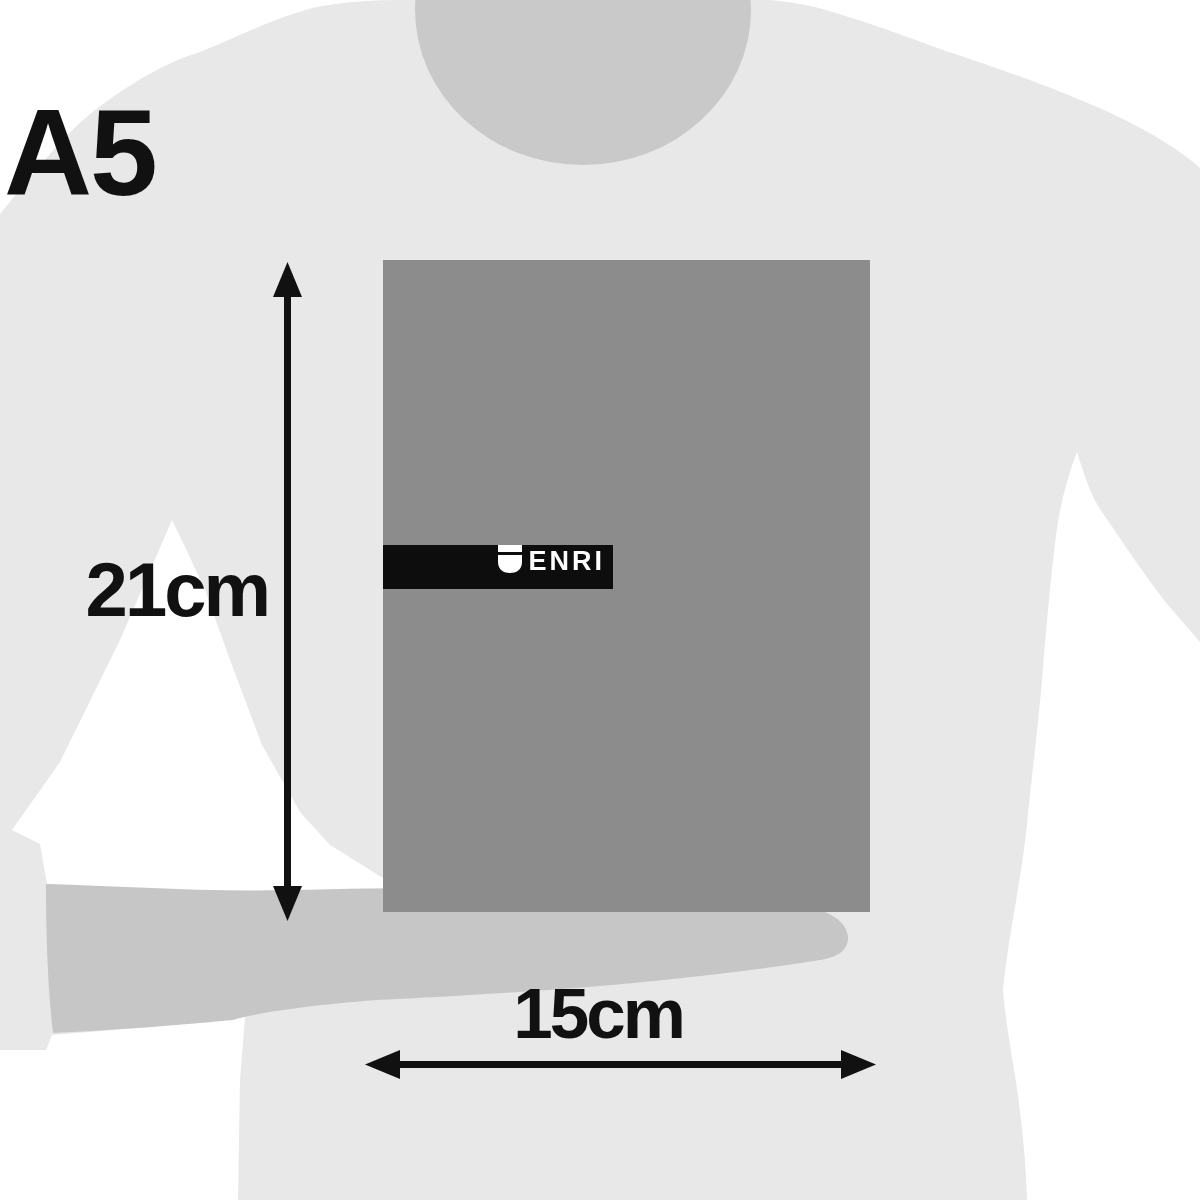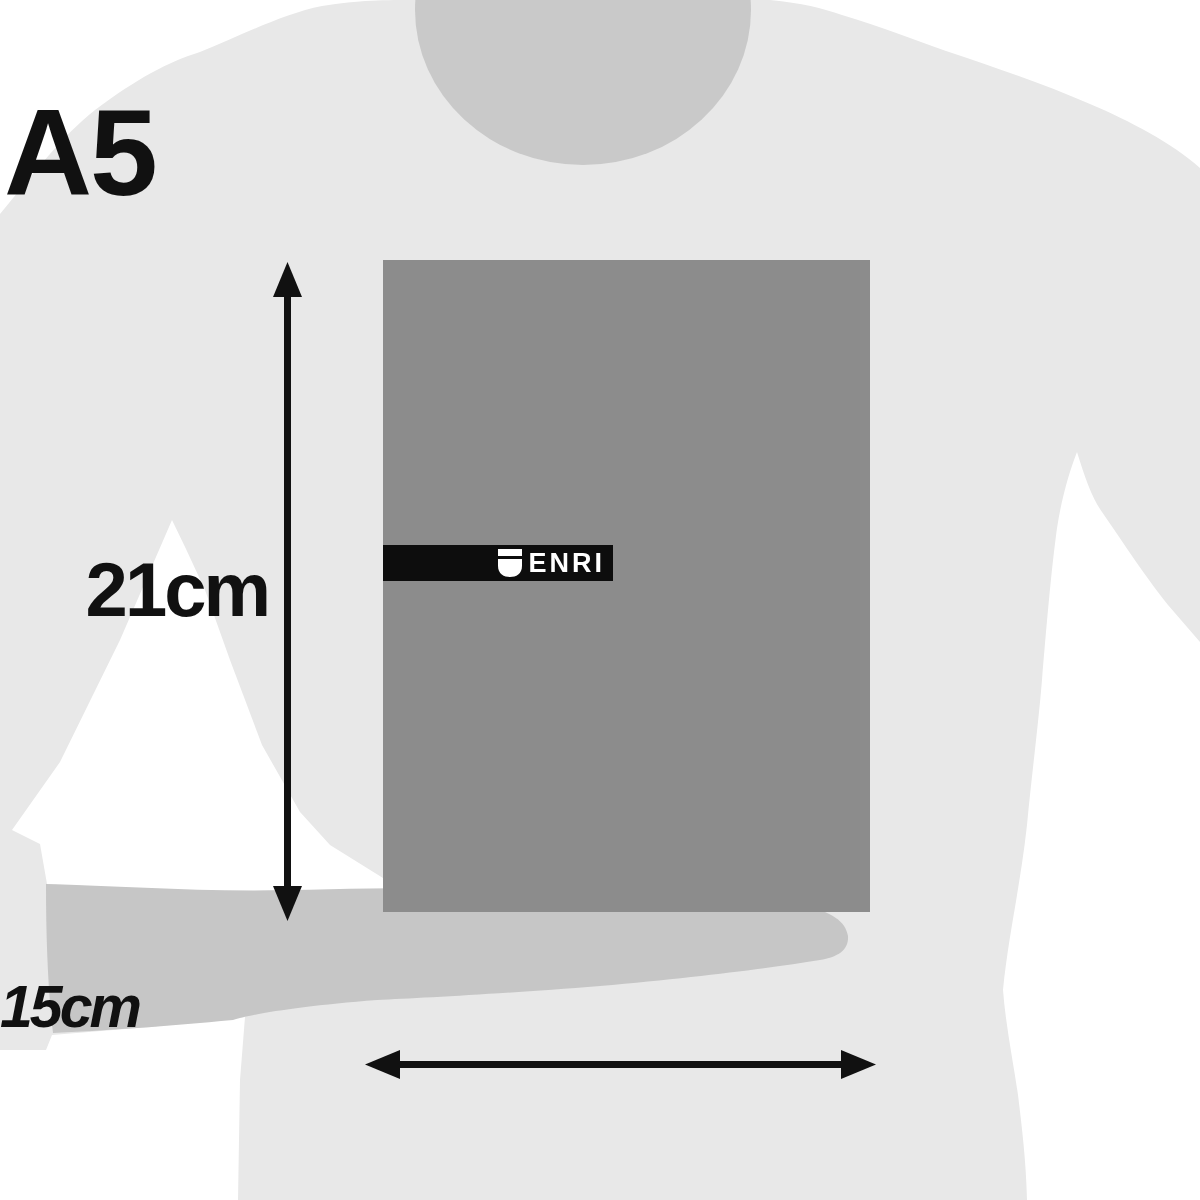--- a/index.html
+++ b/index.html
@@ -27,24 +27,24 @@
   
   .notebook {
     position: absolute;
     left: 383px; top: 260px;
     width: 487px; height: 652px;
     background: var(--notebook, #8c8c8c);
   }
   .brand-band {
     position: absolute;
     left: 0; top: 285px;
-    width: 230px; height: 36px;
+    width: 230px; height: 44px;
     background: var(--band, #0d0d0d);
     display: flex;
-    align-items: center;
+    align-items: flex-start;
     justify-content: flex-end;
     padding-right: 8px;
     box-sizing: border-box;
   }
   .brand-logo-icon { width: 24px; height: 28px; margin-right: 6px; flex: 0 0 auto; }
   .brand-text {
     color: var(--logo_text, #ffffff);
     font-size: 27px;
     font-weight: bold;
     letter-spacing: 3px;
@@ -72,23 +72,23 @@
     letter-spacing: -2px;
   }
   .height-label {
     right: 932px; top: 552px;
     font-size: 76px;
     letter-spacing: -3px;
   }
   .width-label {
     left: 0; top: 978px;
     width: 1196px;
-    font-size: 59px;
+    text-align: center;
+    font-size: 71px;
     letter-spacing: -3px;
-    font-style: italic;
   }
 </style>
 </head>
 <body>
 
 <div class="stage">
 
   <svg class="layer" width="1200" height="1200" viewBox="0 0 1200 1200">
 
     <path class="fill-body" d="M 0,214

